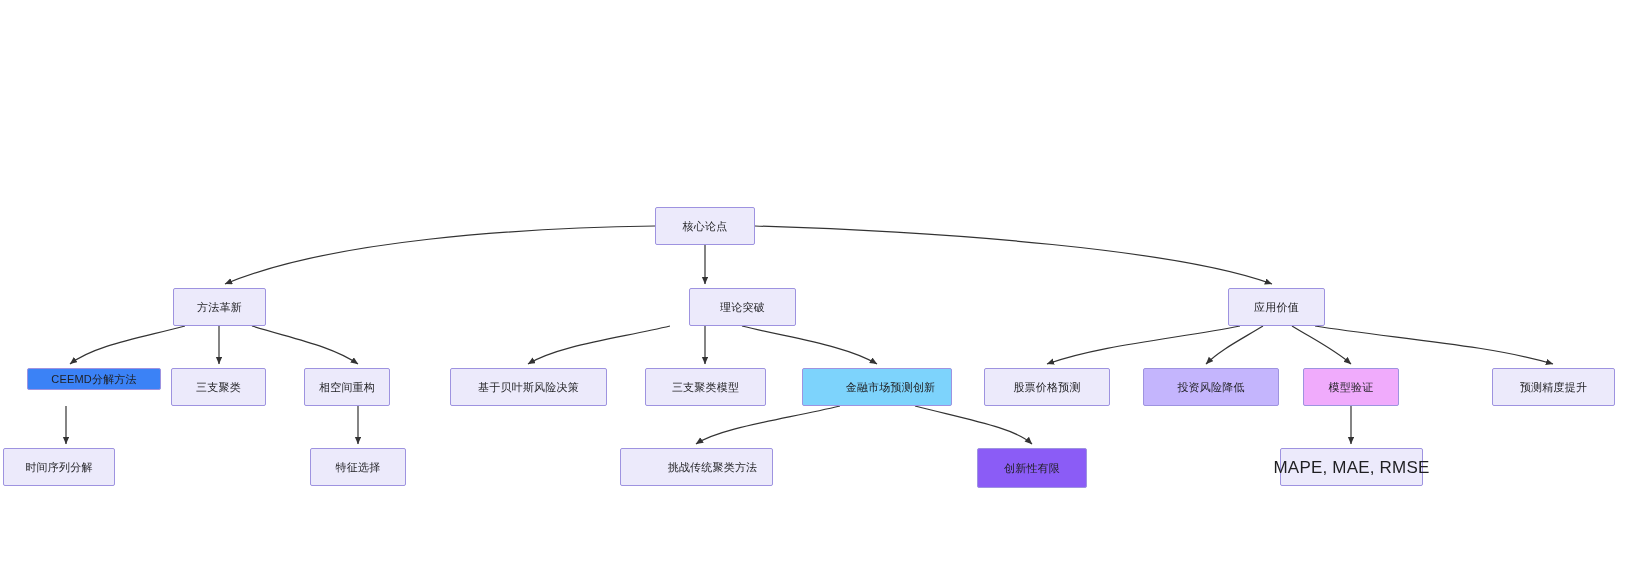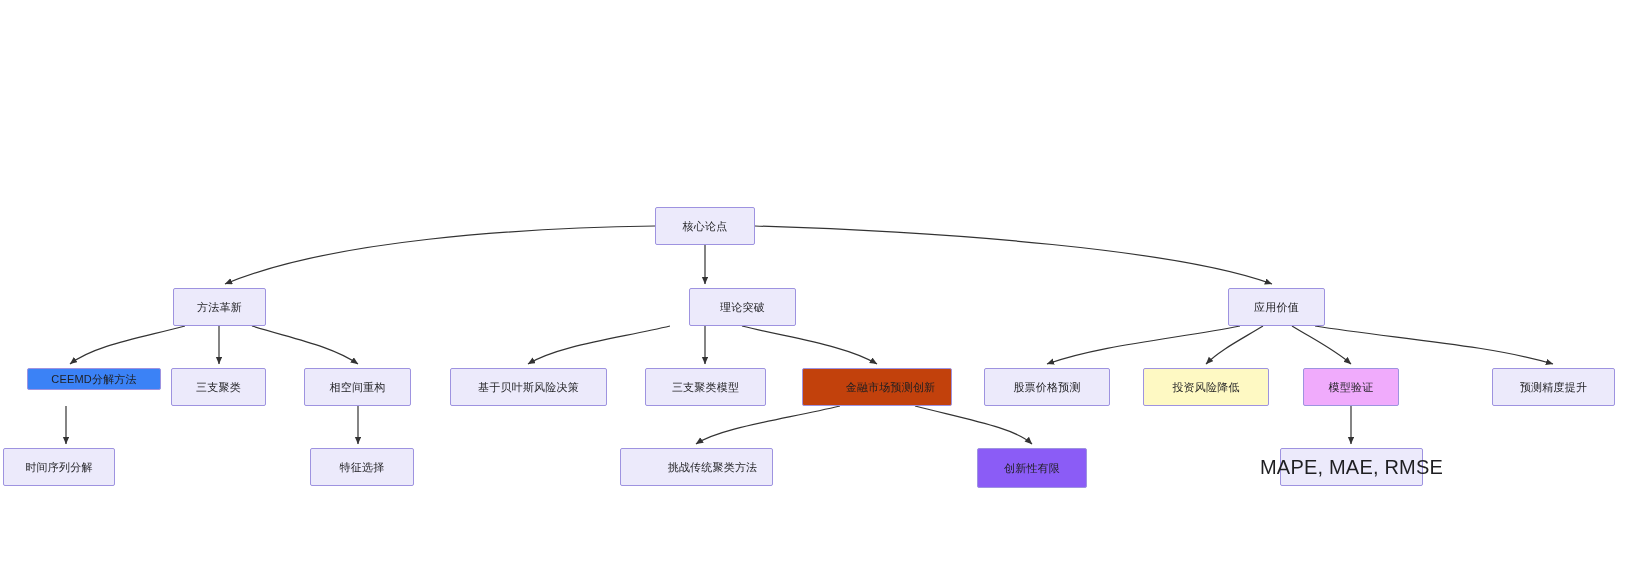--- a/index.html
+++ b/index.html
@@ -44,21 +44,21 @@
     font-size: 11px;
     line-height: 1;
     white-space: nowrap;
     letter-spacing: 0.2px;
   }
   .node-label {
     display: block;
     pointer-events: none;
   }
   .node.latin {
-    font-size: 20px;
+    font-size: 17px;
   }
 </style>
 </head>
 <body>
 
 <div id="mindmap-root">
   <svg id="edge-layer" viewBox="0 0 1628 576" width="1628" height="576" xmlns="http://www.w3.org/2000/svg">
     <defs>
       <marker id="arrowhead" markerWidth="9" markerHeight="9" refX="7.2" refY="3.2" orient="auto" markerUnits="userSpaceOnUse">
         <path d="M 0,0 L 7.4,3.2 L 0,6.4 z" fill="#333333"></path>
@@ -97,48 +97,48 @@
       </div>
       <div class="node" style="left: 1228px; top: 288px; width: 97px; height: 38px; background: rgb(236, 234, 251); border-color: rgb(158, 147, 224);">
         <span class="node-label">应用价值</span>
       </div>
       <div class="node" style="left: 3px; top: 368px; width: 134px; height: 22px; background: #3b82f6; border-color: rgb(158, 147, 224); margin-left: 24px;">
         <span class="node-label">CEEMD分解方法</span>
       </div>
       <div class="node" style="left: 171px; top: 368px; width: 95px; height: 38px; background: rgb(236, 234, 251); border-color: rgb(158, 147, 224);">
         <span class="node-label">三支聚类</span>
       </div>
-      <div class="node" style="left: 304px; top: 368px; width: 107px; height: 38px; background: rgb(236, 234, 251); border-color: rgb(158, 147, 224);">
+      <div class="node" style="left: 304px; top: 368px; width: 86px; height: 38px; background: rgb(236, 234, 251); border-color: rgb(158, 147, 224);">
         <span class="node-label">相空间重构</span>
       </div>
       <div class="node" style="left: 450px; top: 368px; width: 157px; height: 38px; background: rgb(236, 234, 251); border-color: rgb(158, 147, 224);">
         <span class="node-label">基于贝叶斯风险决策</span>
       </div>
       <div class="node" style="left: 645px; top: 368px; width: 121px; height: 38px; background: rgb(236, 234, 251); border-color: rgb(158, 147, 224);">
         <span class="node-label">三支聚类模型</span>
       </div>
-      <div class="node" style="left: 802px; top: 368px; width: 150px; height: 38px; background: #c2410c; border-color: rgb(158, 147, 224); padding-left: 27px;">
+      <div class="node" style="left: 802px; top: 368px; width: 150px; height: 38px; background: #7dd3fc; border-color: rgb(158, 147, 224); padding-left: 27px;">
         <span class="node-label">金融市场预测创新</span>
       </div>
       <div class="node" style="left: 984px; top: 368px; width: 126px; height: 38px; background: rgb(236, 234, 251); border-color: rgb(158, 147, 224);">
         <span class="node-label">股票价格预测</span>
       </div>
-      <div class="node" style="left: 1143px; top: 368px; width: 126px; height: 38px; background: #fef9c3; border-color: rgb(158, 147, 224);">
+      <div class="node" style="left: 1143px; top: 368px; width: 136px; height: 38px; background: #c4b5fd; border-color: rgb(158, 147, 224);">
         <span class="node-label">投资风险降低</span>
       </div>
       <div class="node" style="left: 1303px; top: 368px; width: 96px; height: 38px; background: #f0abfc; border-color: rgb(158, 147, 224);">
         <span class="node-label">模型验证</span>
       </div>
       <div class="node" style="left: 1492px; top: 368px; width: 123px; height: 38px; background: rgb(236, 234, 251); border-color: rgb(158, 147, 224);">
         <span class="node-label">预测精度提升</span>
       </div>
       <div class="node" style="left: 3px; top: 448px; width: 112px; height: 38px; background: rgb(236, 234, 251); border-color: rgb(158, 147, 224);">
         <span class="node-label">时间序列分解</span>
       </div>
-      <div class="node" style="left: 310px; top: 448px; width: 104px; height: 38px; background: rgb(236, 234, 251); border-color: rgb(158, 147, 224);">
+      <div class="node" style="left: 310px; top: 448px; width: 96px; height: 38px; background: rgb(236, 234, 251); border-color: rgb(158, 147, 224);">
         <span class="node-label">特征选择</span>
       </div>
       <div class="node" style="left: 620px; top: 448px; width: 153px; height: 38px; background: rgb(236, 234, 251); border-color: rgb(158, 147, 224); padding-left: 32px;">
         <span class="node-label">挑战传统聚类方法</span>
       </div>
       <div class="node" style="left: 977px; top: 448px; width: 110px; height: 40px; background: #8b5cf6; border-color: rgb(158, 147, 224); align-items: center;">
         <span class="node-label">创新性有限</span>
       </div>
       <div class="node latin" style="left: 1280px; top: 448px; width: 143px; height: 38px; background: rgb(236, 234, 251); border-color: rgb(158, 147, 224);">
         <span class="node-label">MAPE, MAE, RMSE</span>

